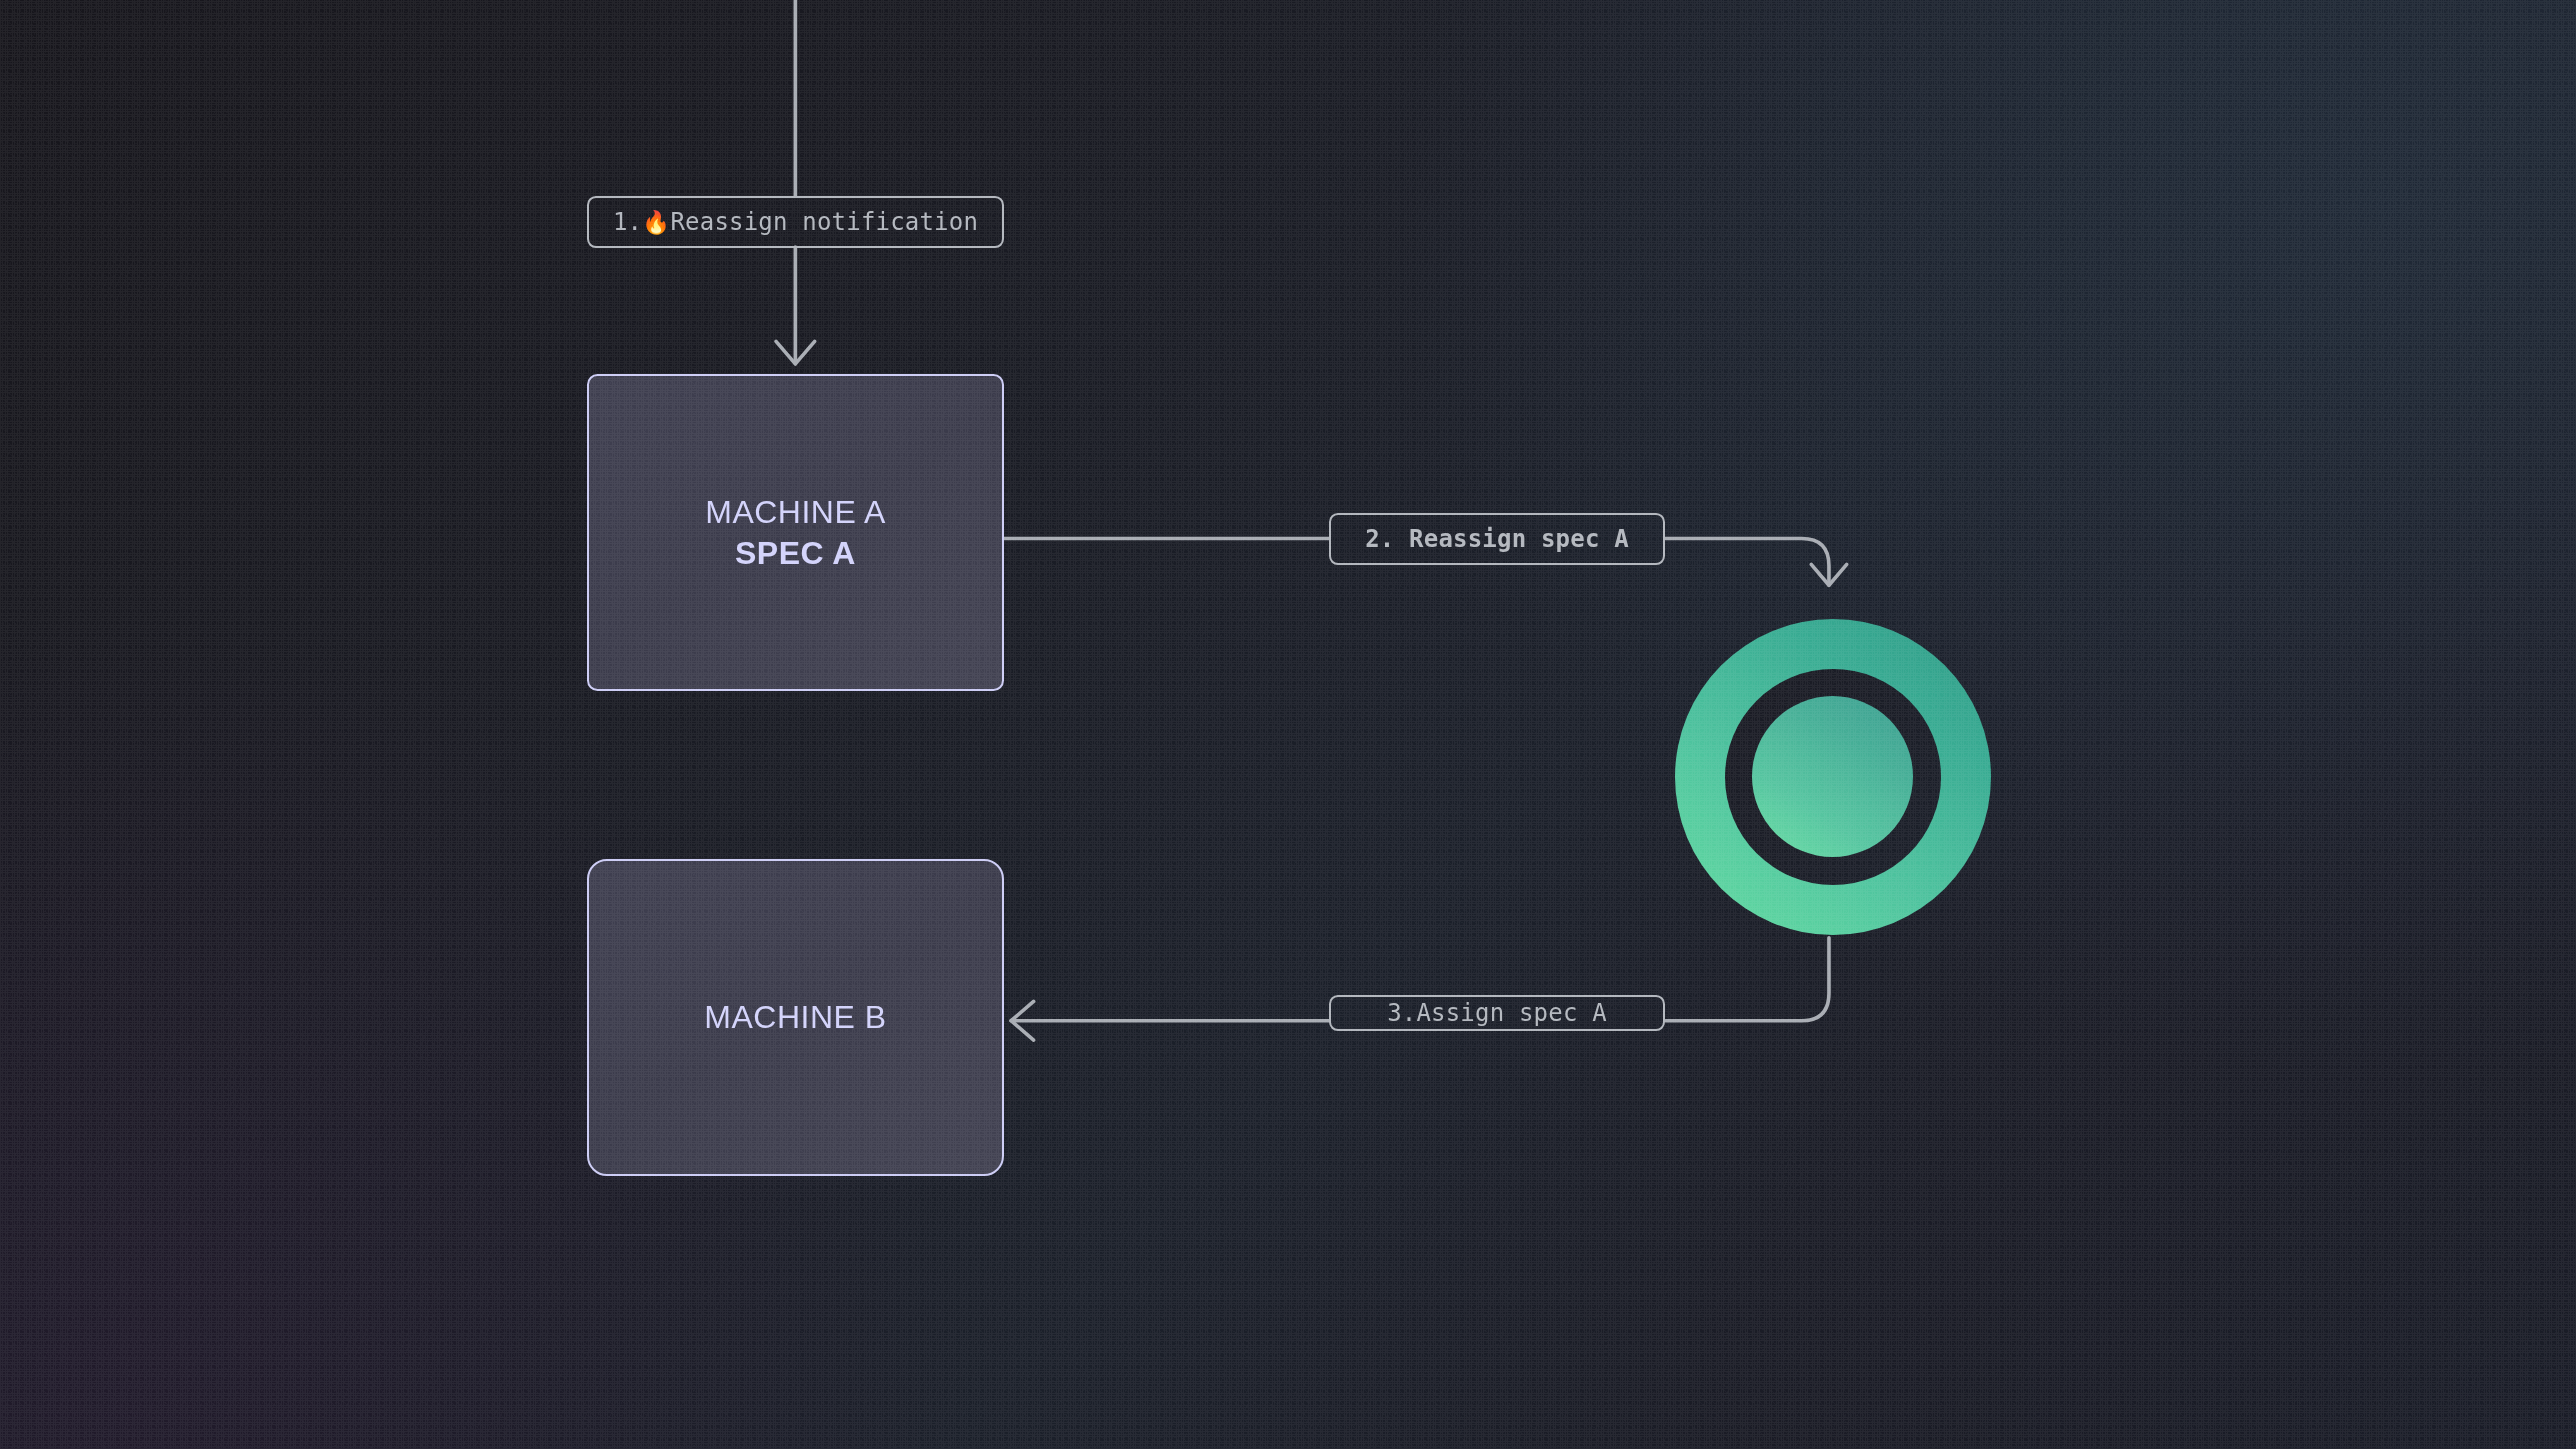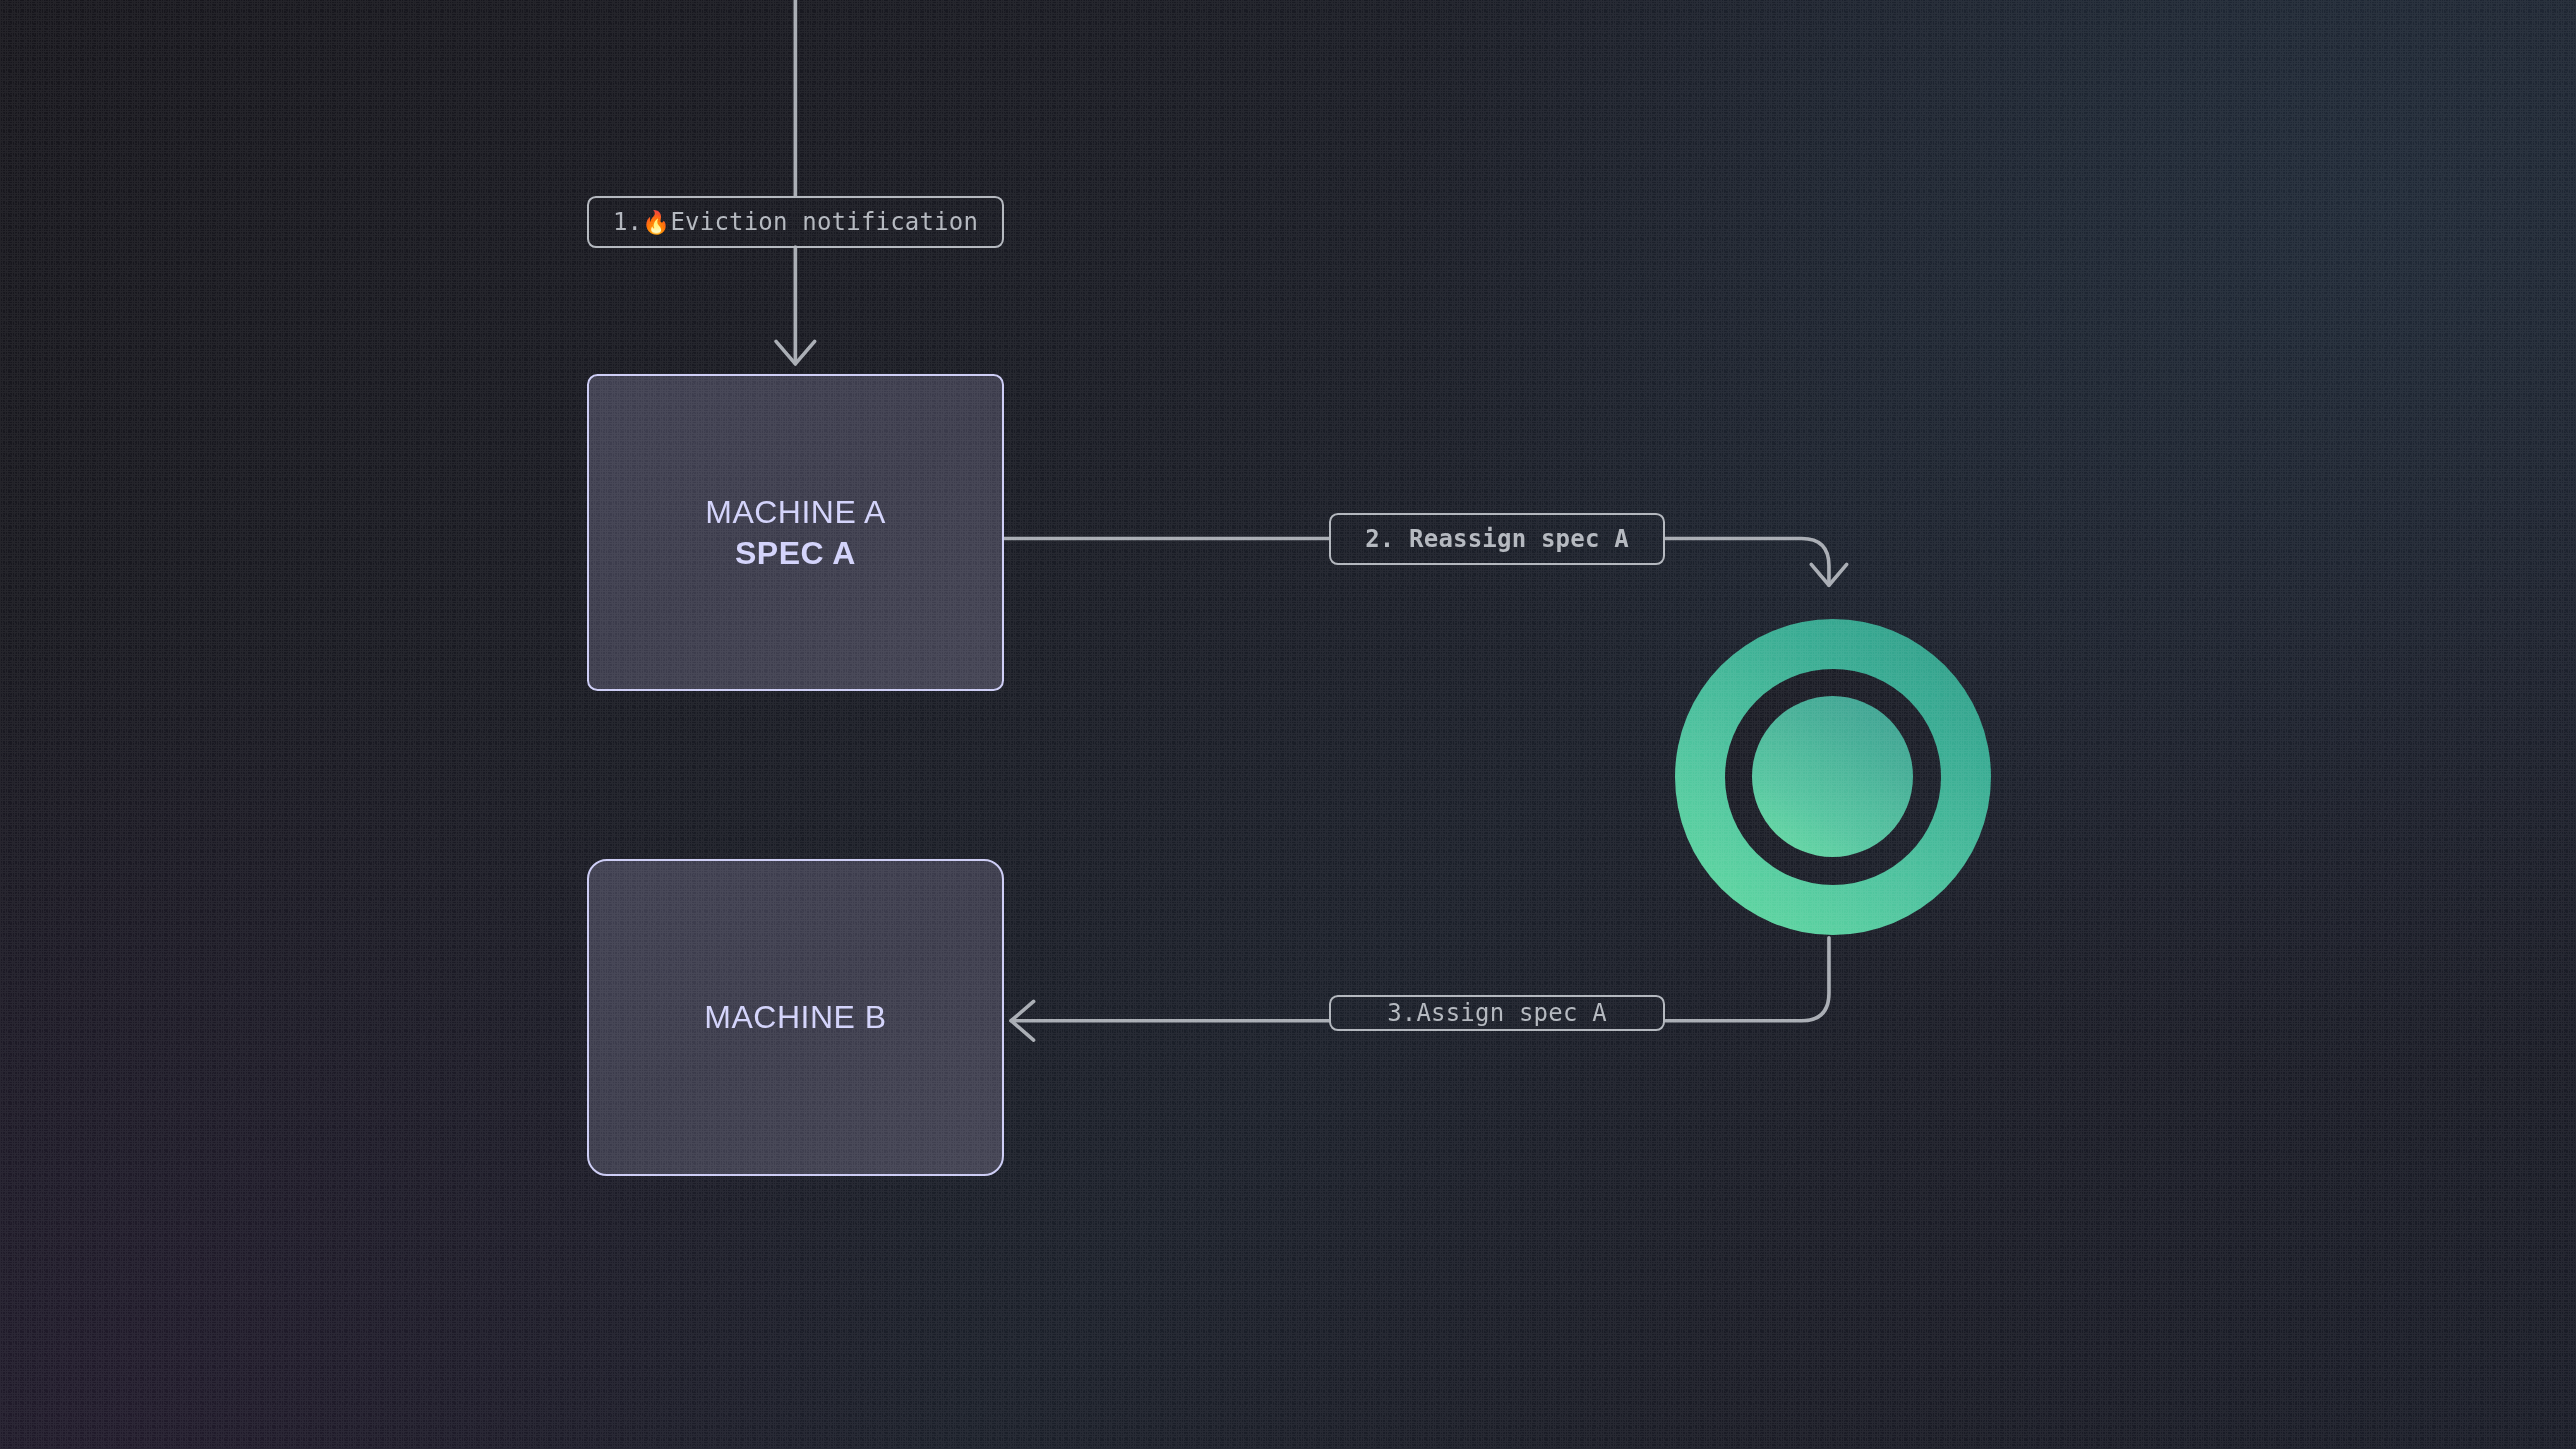--- a/index.html
+++ b/index.html
@@ -128,21 +128,21 @@
     <span class="line2">SPEC A</span>
   </div>
 
   <div class="node" id="node-machine-b" style="left: 587px; top: 859px; width: 417px; height: 317px; border-color: rgb(204, 204, 245); color: rgb(211, 211, 251); border-radius: 20px;">
     <span>MACHINE B</span>
   </div>
 
   <div class="edge-label" id="label-1" style="left: 587px; top: 196px; width: 417px; height: 52px; border-color: rgb(178, 182, 189); color: rgb(179, 183, 190);">
     <span>1.</span>
     <span class="fire">🔥</span>
-    <span>Eviction notification</span>
+    <span>Reassign notification</span>
   </div>
 
   <div class="edge-label" id="label-2" style="left: 1329px; top: 513px; width: 336px; height: 52px; border-color: rgb(178, 182, 189); color: rgb(179, 183, 190); font-weight: bold;">
     <span>2. Reassign spec A</span>
   </div>
 
   <div class="edge-label" id="label-3" style="left: 1329px; top: 995px; width: 336px; height: 36px; border-color: rgb(178, 182, 189); color: rgb(179, 183, 190);">
     <span>3.Assign spec A</span>
   </div>
 

